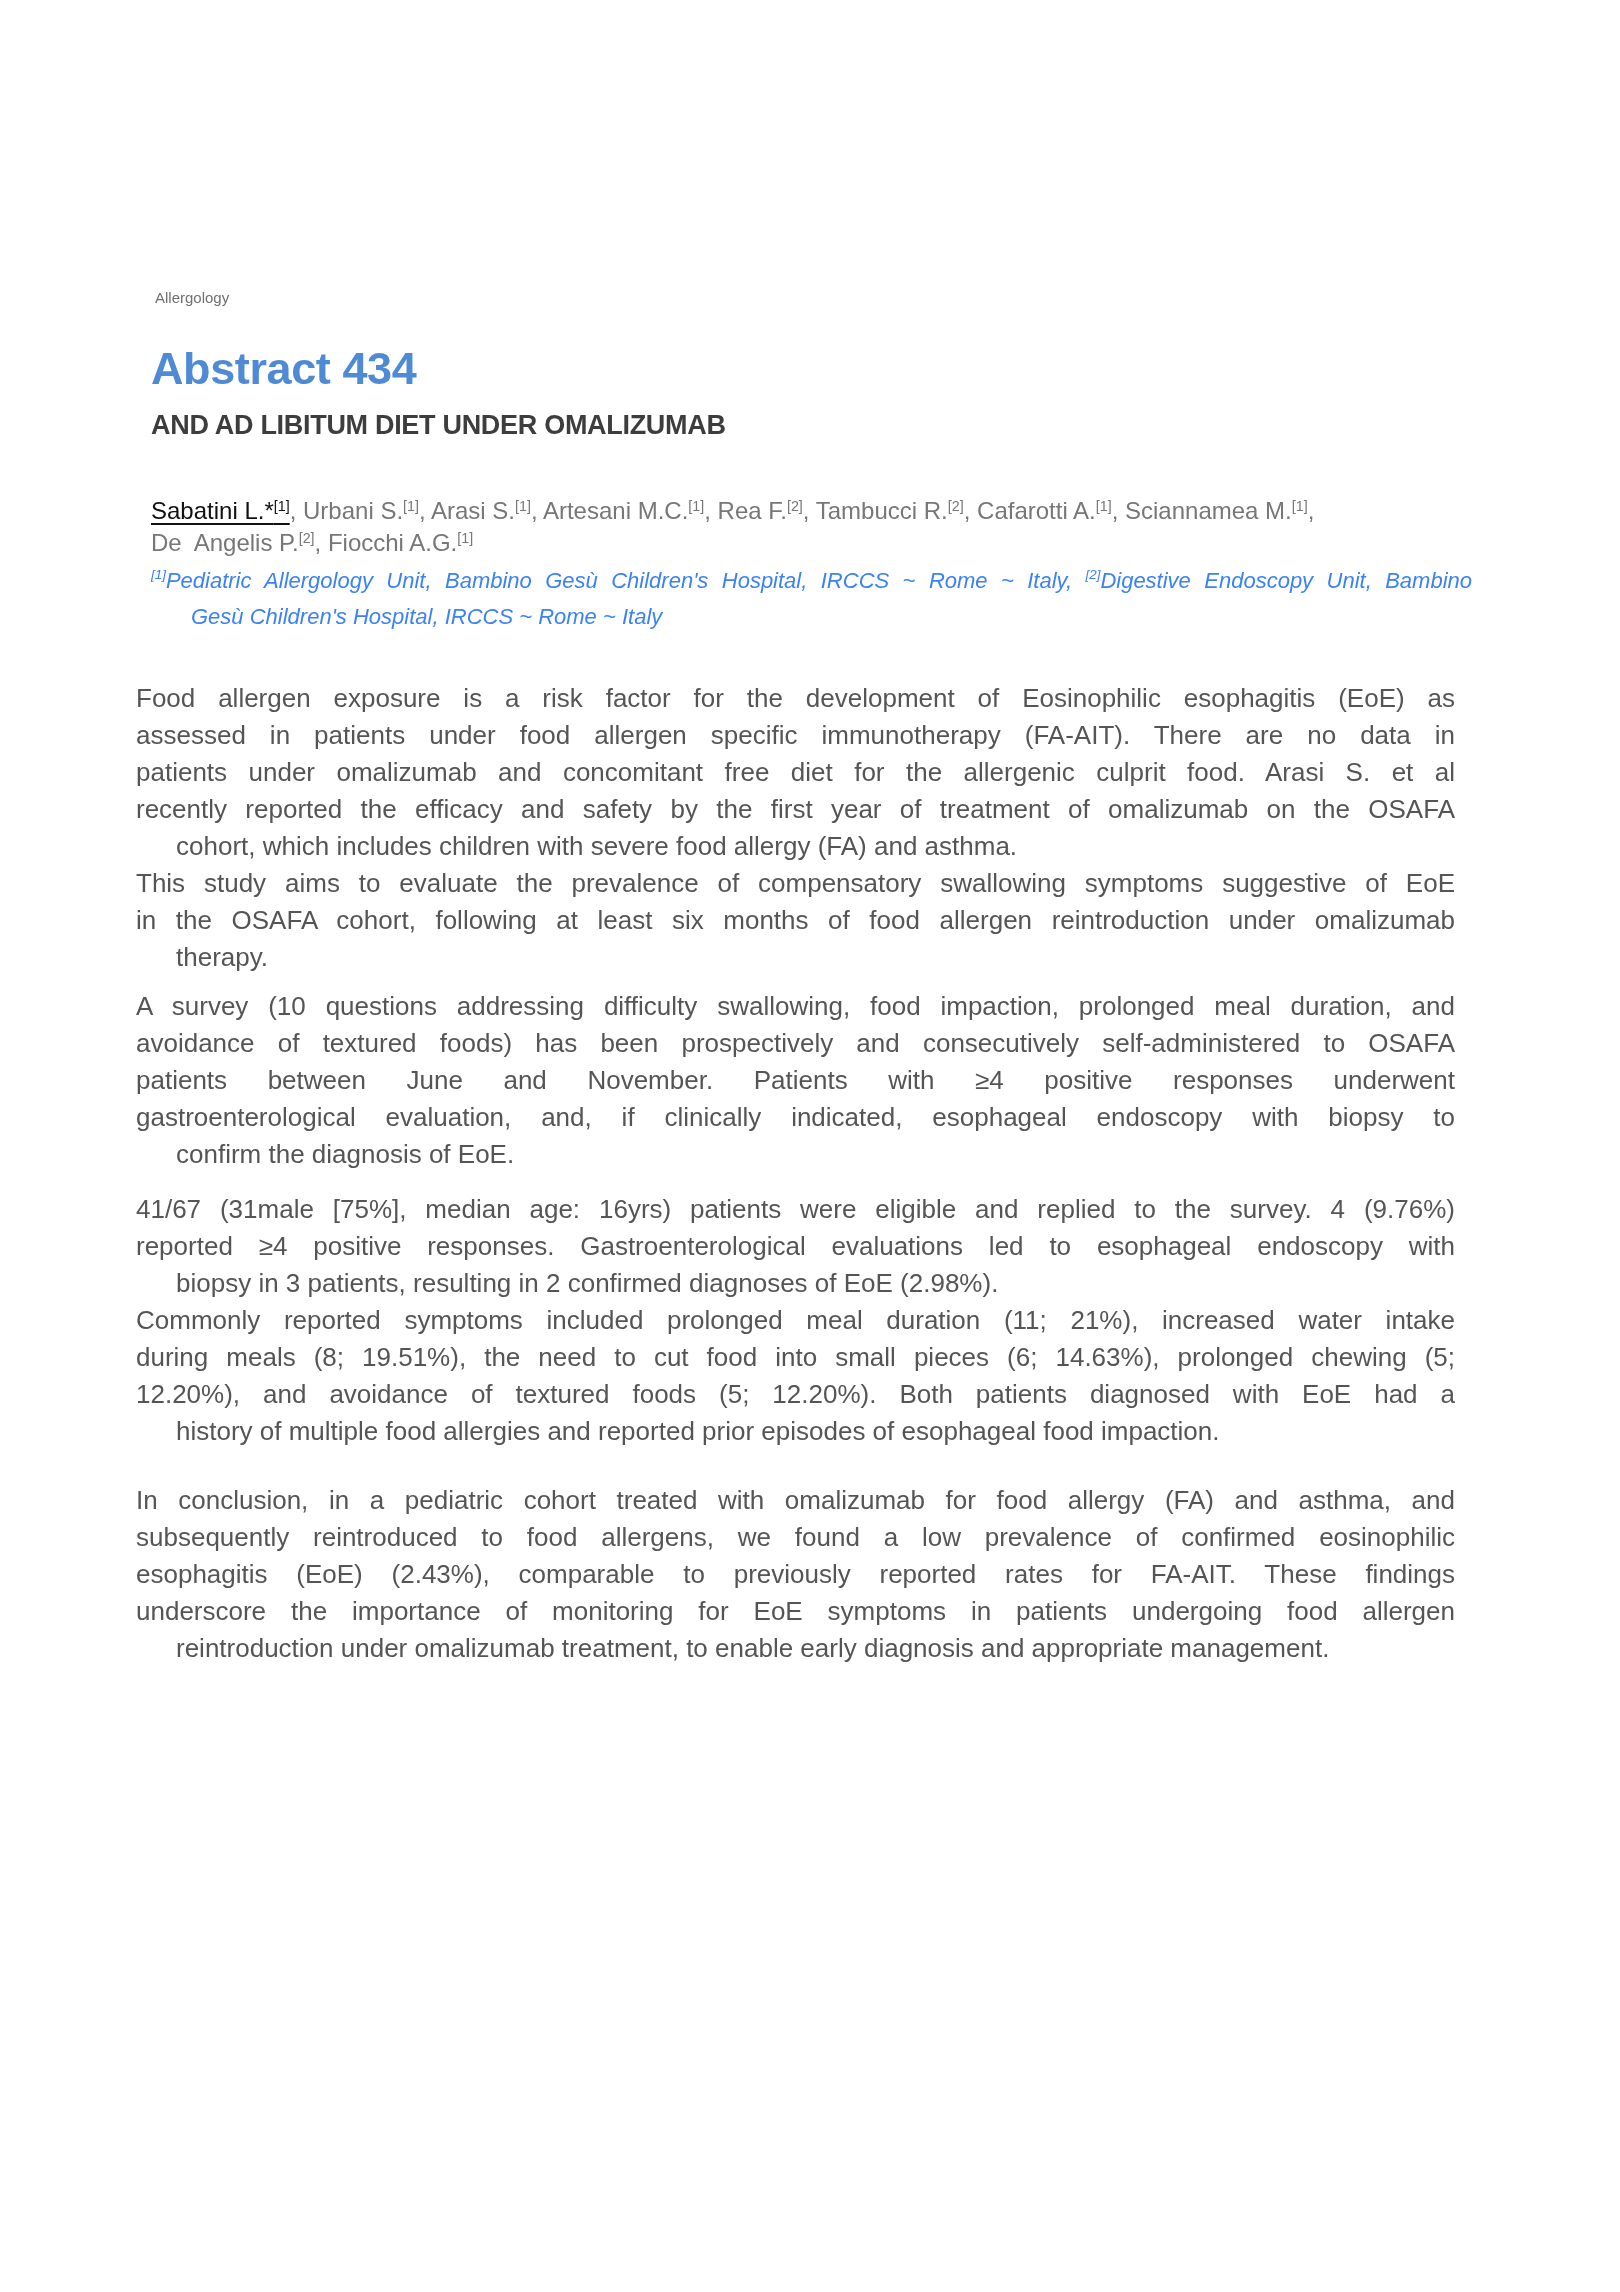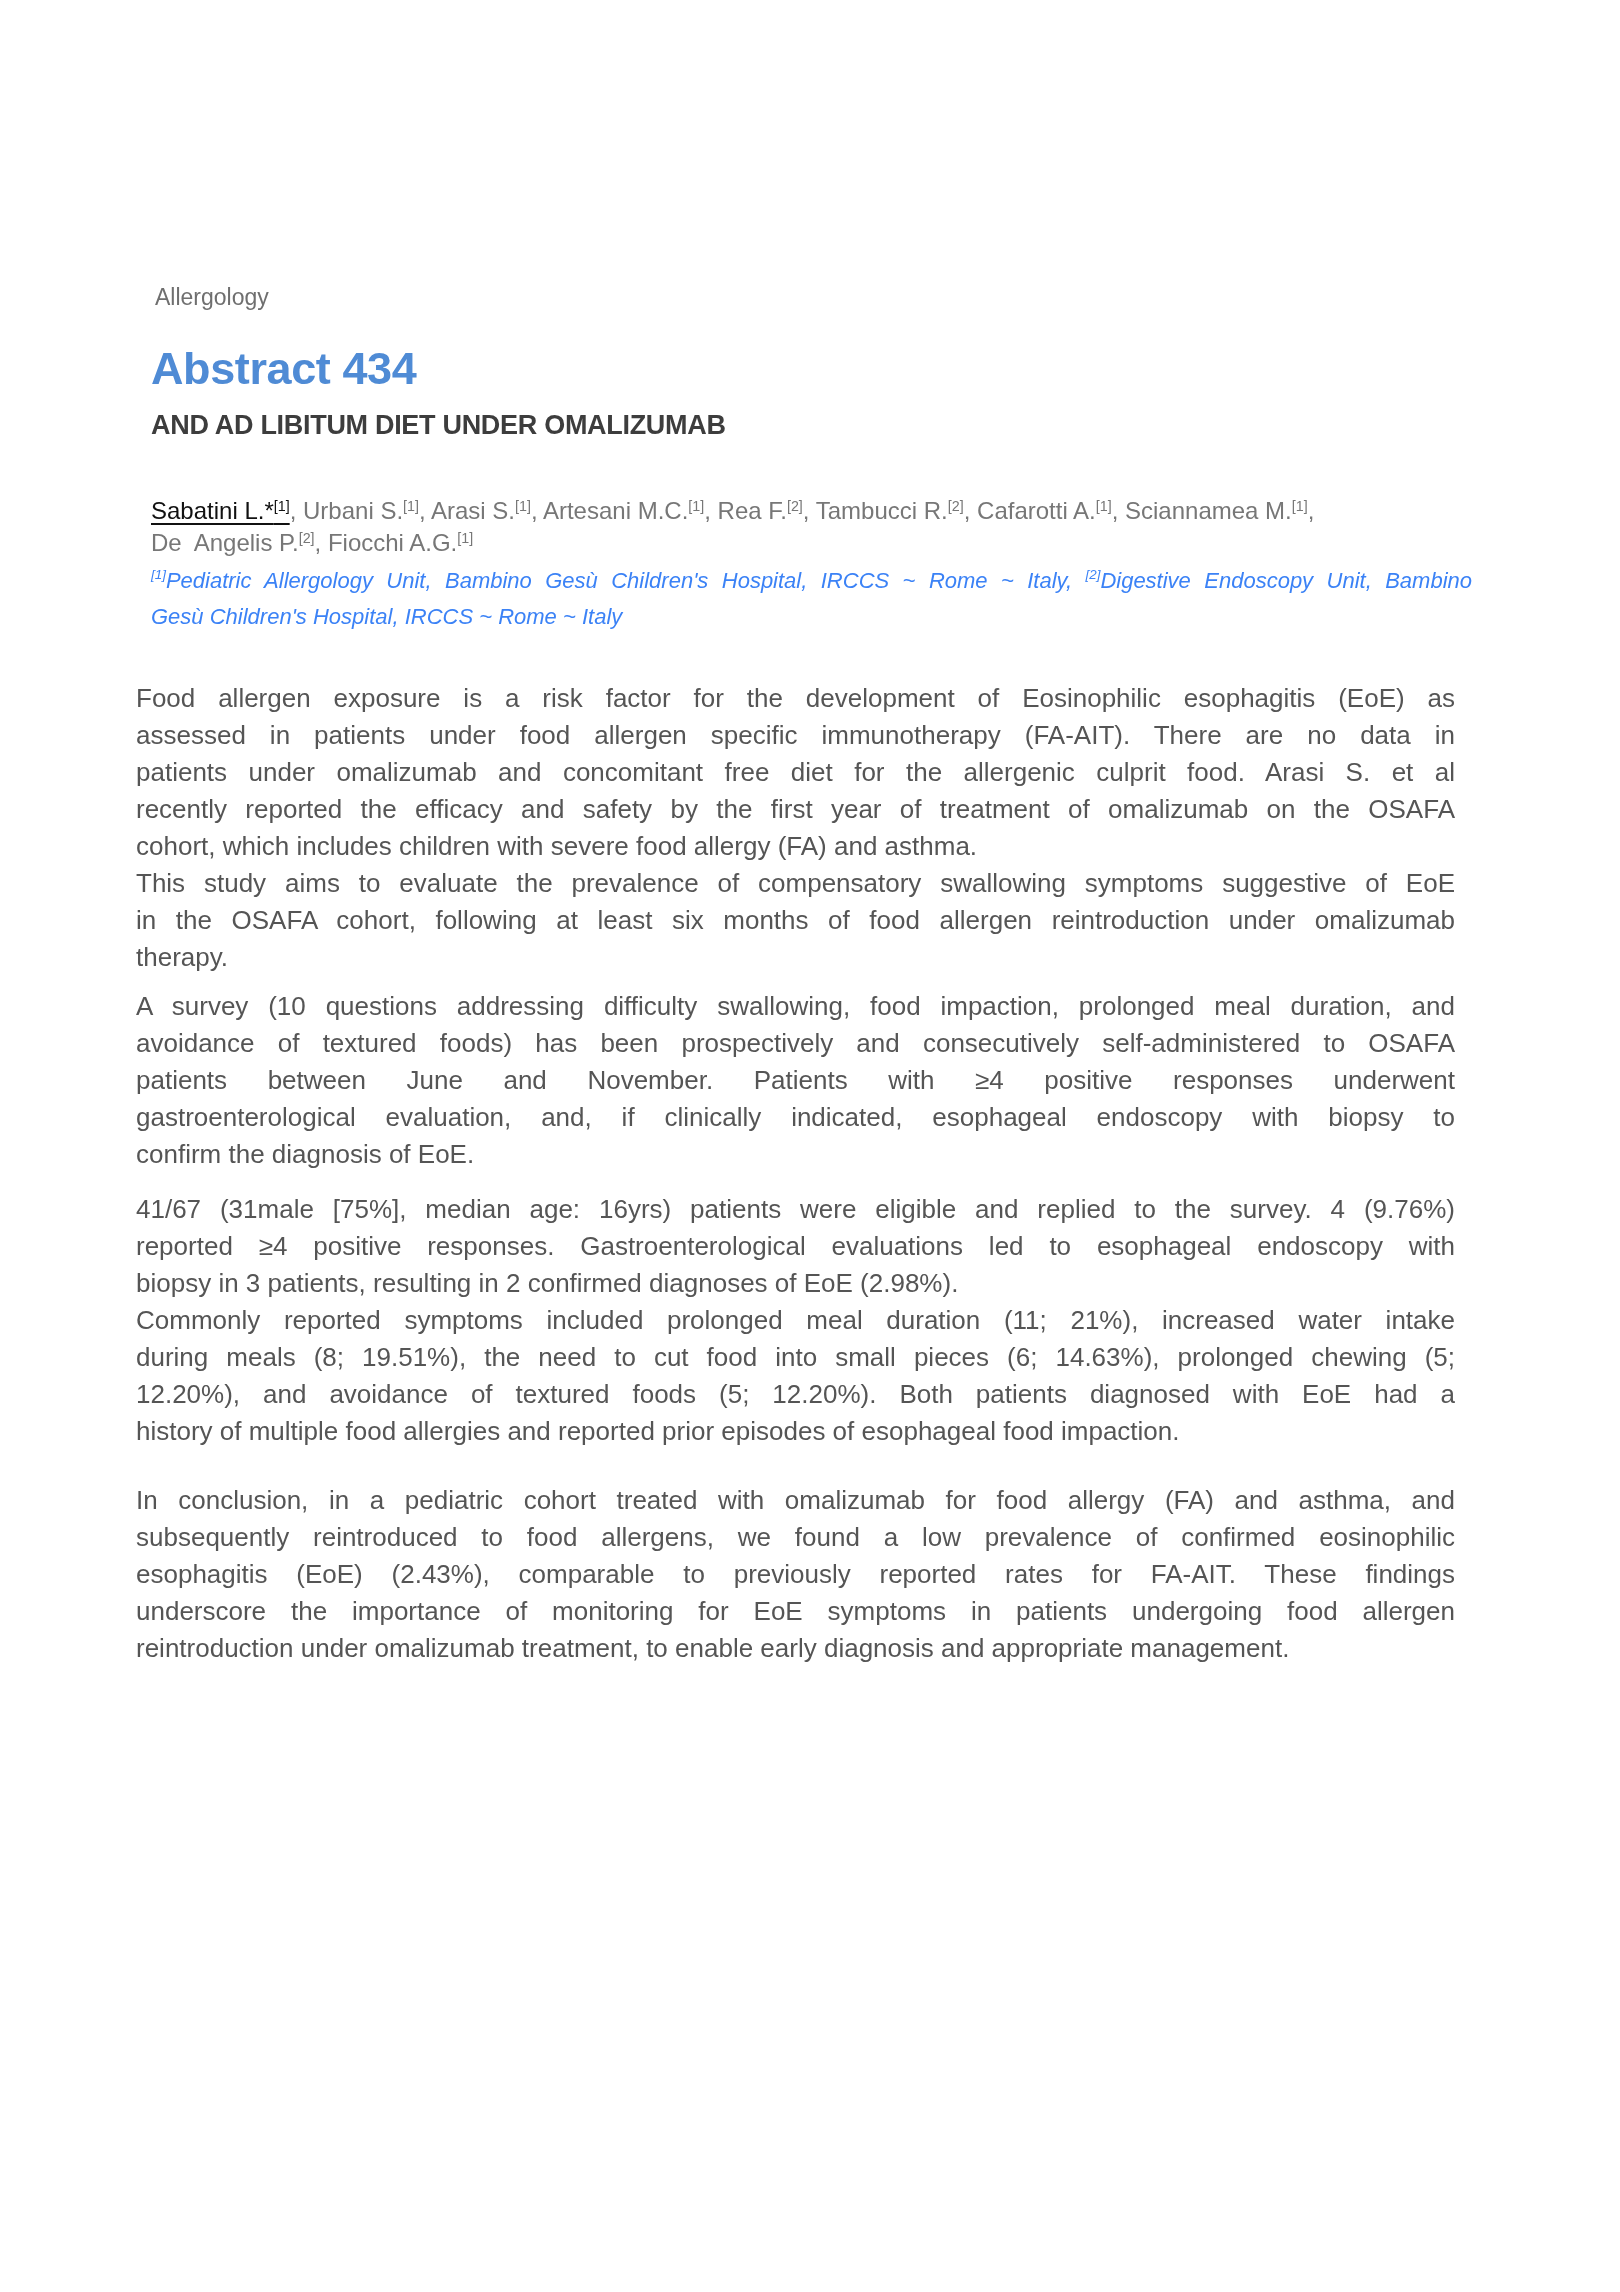--- a/index.html
+++ b/index.html
@@ -1,30 +1,30 @@
 <!DOCTYPE html>
 <html style="font-size:14.3px"><head>
 <meta charset="utf-8">
 <style>
   html, body { margin: 0; padding: 0; background: #ffffff; }
   body { width: 1621px; height: 2293px; position: relative; overflow: hidden;
          font-family: "Liberation Sans", sans-serif; }
   .abs { position: absolute; left: 151px; }
-  #category { top: 284px; left: 155px; font-size: 23px; color: #6f6f6f; line-height: 27px; white-space: nowrap; }
+  #category { top: 284px; left: 155px; font-size: 15px; color: #6f6f6f; line-height: 27px; white-space: nowrap; }
   #heading { top: 342px; left: 151px; font-size: 45px; font-weight: bold; color: #4f8bd5; line-height: 53px; white-space: nowrap; letter-spacing: -0.4px; }
   #title { top: 407px; left: 151px; width: 1321px; font-size: 27px; font-weight: bold; color: #3d3d3d; line-height: 36px; }
   #title .line { white-space: nowrap; letter-spacing: -0.3px; }
   #authors { top: 495px; left: 151px; width: 1321px; font-size: 24px; color: #777777; line-height: 32px; }
   #authors .line { white-space: nowrap; }
   #authors sup { font-size: 14.3px; vertical-align: 8px; line-height: 0; }
   .presenter { color: #111111; text-decoration: underline; text-underline-offset: 3.6px; }
   #affiliations { top: 563px; left: 151px; width: 1321px; font-size: 22px; font-style: italic; color: #3b82f6; line-height: 36px; }
   #affiliations sup { font-size: 13.4px; vertical-align: 9px; line-height: 0; }
   #affiliations .line, .body-block .line { white-space: nowrap; text-align: justify; text-align-last: justify; }
-  #affiliations .line.last, .body-block .line.last { text-align-last: left; }
+  #affiliations .line.last, .body-block .line.last { text-align-last: left; margin-left: 40px; }
   .body-block { position: absolute; left: 136px; width: 1319px; font-size: 26px; color: #555555; line-height: 37px; }
   .body-block .para { margin: 0; }
   #background-section { top: 680px; }
   #methods-section { top: 988px; }
   #results-section { top: 1191px; }
   #conclusion-section { top: 1482px; }
 </style>
 </head>
 <body>
 

